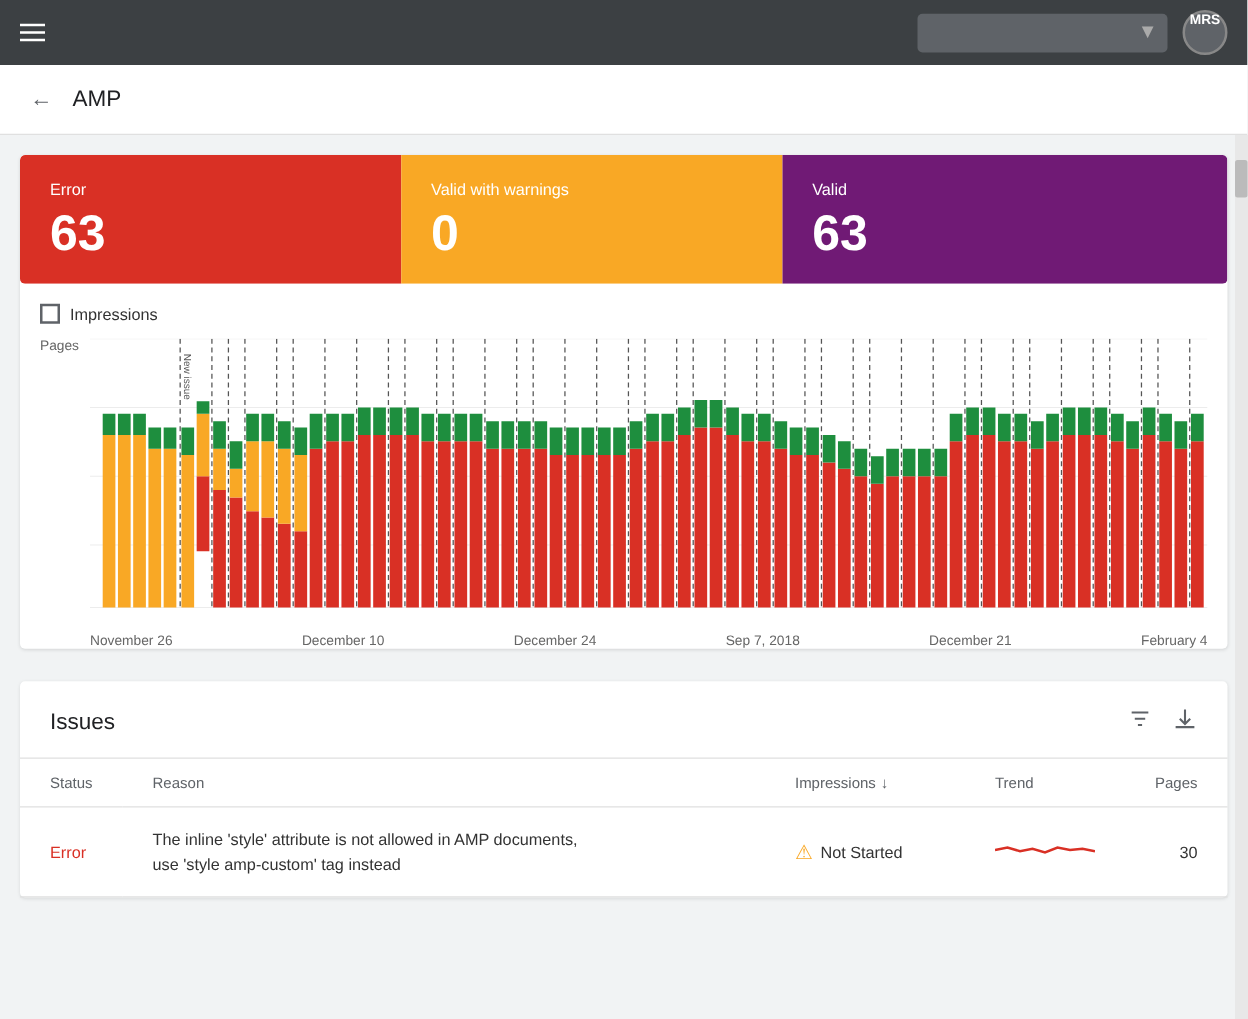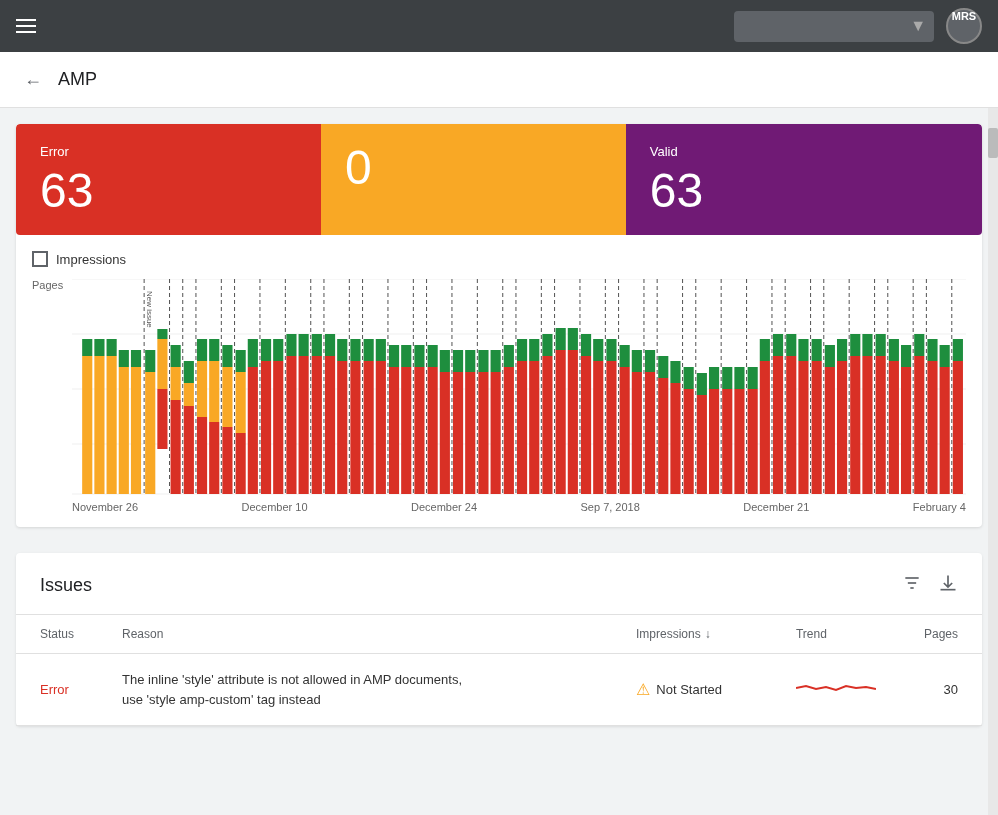--- a/index.html
+++ b/index.html
@@ -80,21 +80,21 @@
       margin-bottom: 0;
     }
     .status-card {
       padding: 20px 24px;
       min-width: 170px;
     }
     .status-card.error { background: #d93025; flex: 1; }
     .status-card.warning { background: #f9a825; flex: 1; }
     .status-card.valid { background: #701a75; flex: 1.2; }
     .status-card-label { color: white; font-size: 13px; margin-bottom: 8px; }
-    .status-card-value { color: white; font-size: 48px; font-weight: 400; line-height: 1; }
+    .status-card-value { color: white; font-size: 40px; font-weight: 700; line-height: 1; }
     .impressions-toggle {
       display: flex;
       align-items: center;
       gap: 8px;
       margin-bottom: 12px;
     }
     .checkbox {
       width: 16px;
       height: 16px;
       border: 2px solid #5f6368;
@@ -219,20 +219,21 @@
 <div class="content-area">
 
   <div class="card-wrapper">
 
     <div class="status-cards">
       <div class="status-card error">
         <div class="status-card-label">Error</div>
         <div class="status-card-value">63</div>
       </div>
       <div class="status-card warning">
+        <div class="status-card-label">Valid with warnings</div>
         <div class="status-card-value">0</div>
       </div>
       <div class="status-card valid">
         <div class="status-card-label">Valid</div>
         <div class="status-card-value">63</div>
       </div>
     </div>
 
     <div style="padding: 16px 16px 8px 16px;">
       <div class="impressions-toggle">
@@ -508,21 +509,21 @@
 
             <rect x="854" y="88" width="10" height="127" fill="#d93025"></rect>
             <rect x="854" y="66" width="10" height="22" fill="#1e8e3e"></rect>
 
             <line x1="866" y1="0" x2="866" y2="215" stroke="#555" stroke-width="1" stroke-dasharray="4,3"></line>
             <rect x="867" y="82" width="10" height="133" fill="#d93025"></rect>
             <rect x="867" y="60" width="10" height="22" fill="#1e8e3e"></rect>
           </svg>
         </div>
 
-        <div style="display:flex; justify-content: space-between; padding-left: 0; margin-top: 2px;">
+        <div style="display:flex; justify-content: space-between; padding-left: 0; margin-top: 16px;">
           <span style="font-size:11px; color:#666;">November 26</span>
           <span style="font-size:11px; color:#666;text-align:right;">December 10</span>
           <span style="font-size:11px; color:#666;">December 24</span>
           <span style="font-size:11px; color:#666;">Sep 7, 2018</span>
           <span style="font-size:11px; color:#666;">December 21</span>
           <span style="font-size:11px; color:#666;">February 4</span>
         </div>
       </div>
     </div>
   </div>

